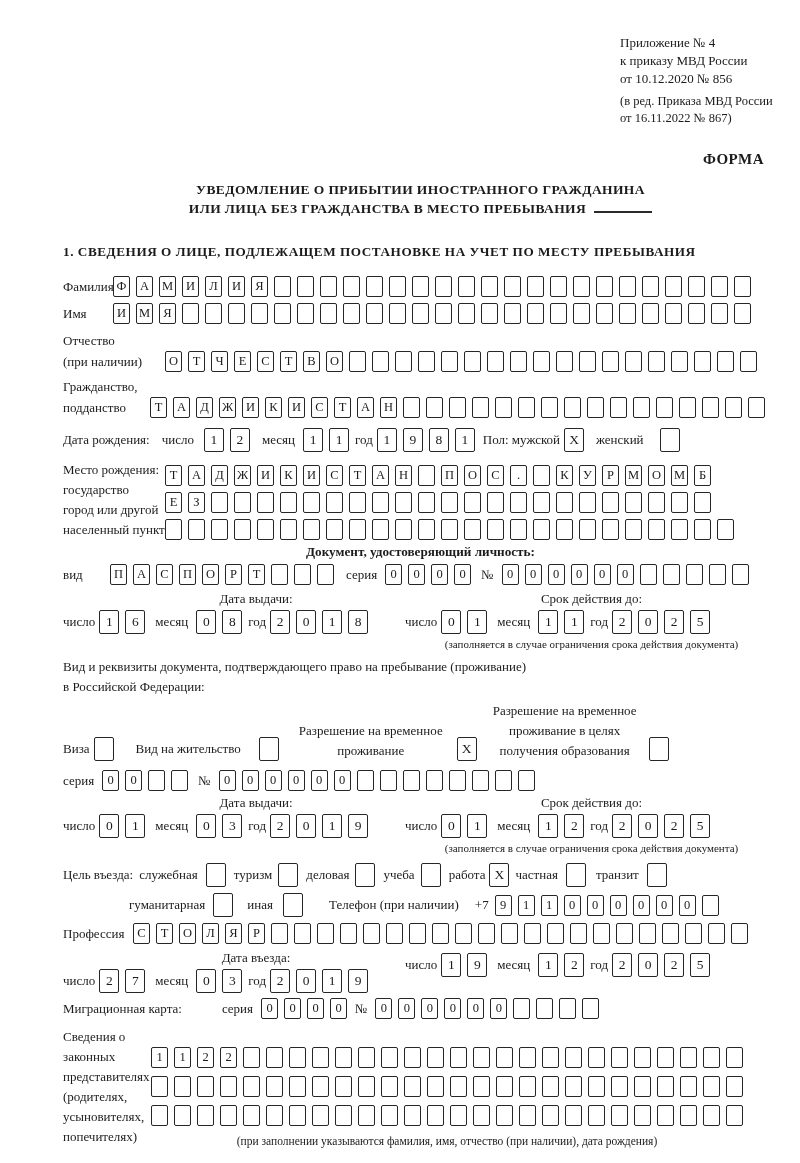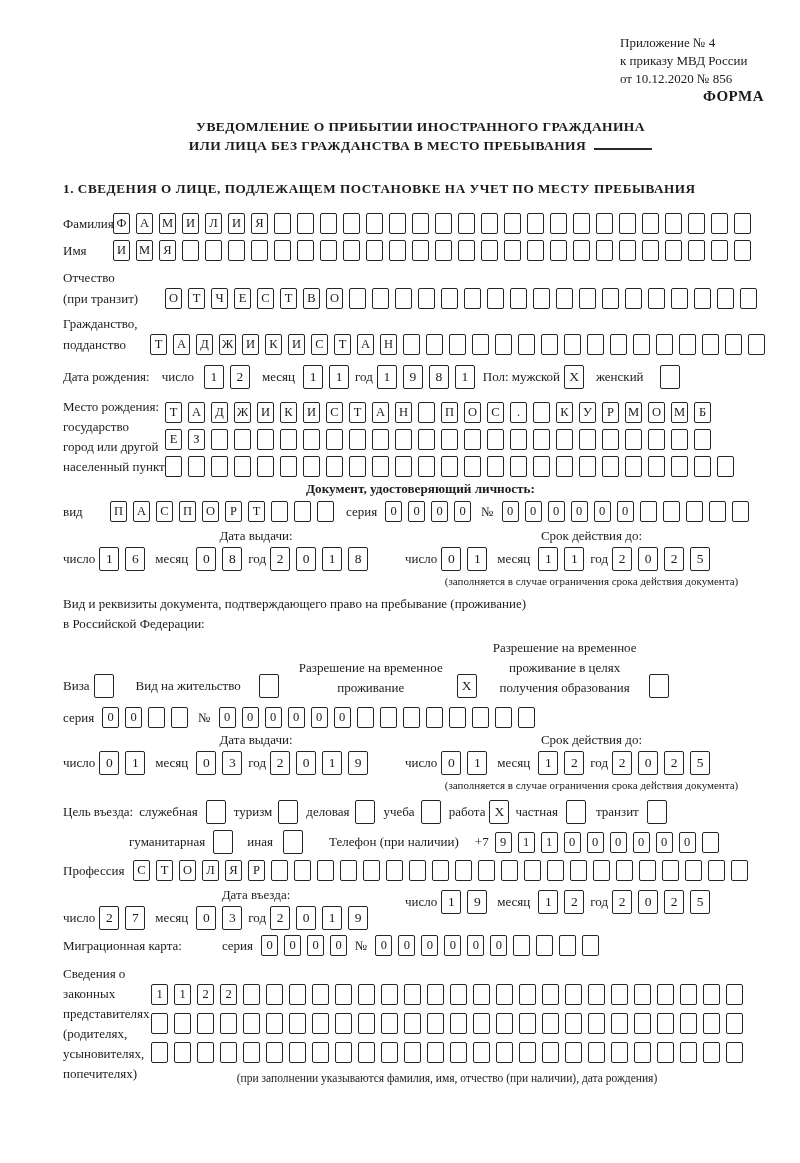--- a/index.html
+++ b/index.html
@@ -10,21 +10,21 @@
     box-sizing:border-box;
     padding:34px 22px 0 63px;
     font-family:"Liberation Serif","DejaVu Serif",serif;
     color:#1b1b1b;
     font-size:13px;
     overflow:hidden;
     border-radius:28px;
   }
   .appendix{margin-left:557px;line-height:18px;font-size:13px;}
   .appendix .amend{margin-top:5px;font-size:12.5px;line-height:17px;}
-  .forma{margin-top:0;text-align:right;padding-right:14px;font-weight:700;font-size:15px;letter-spacing:.5px;}
+  .forma{margin-top:24px;text-align:right;padding-right:14px;font-weight:700;font-size:15px;letter-spacing:.5px;}
   .title{margin-top:12px;text-align:center;font-weight:700;font-size:13.5px;line-height:19px;letter-spacing:.4px;}
   .blank{display:inline-block;width:58px;height:12px;border-bottom:2px solid #2a2a2a;margin-left:8px;}
   .sec{margin-top:26px;font-weight:700;font-size:13.2px;letter-spacing:.55px;white-space:nowrap;}
   .frow{display:flex;align-items:center;margin-top:6px;}
   .frow.top{align-items:flex-end;}
   .lbl{white-space:nowrap;flex:none;}
   .lblblock{flex:none;line-height:20px;}
   .cells{display:flex;gap:6px;flex:none;}
   .cell{
     flex:none;box-sizing:border-box;
@@ -60,20 +60,24 @@
 </style>
 </head>
 <body>
 
 <div class="page">
 
   <div class="appendix">
     <div>Приложение № 4</div>
     <div>к приказу МВД России</div>
     <div>от 10.12.2020 № 856</div>
+    <div class="amend">
+      <div>(в ред. Приказа МВД России</div>
+      <div>от 16.11.2022 № 867)</div>
+    </div>
   </div>
 
   <div class="forma">ФОРМА</div>
 
   <div class="title">
     <div>УВЕДОМЛЕНИЕ О ПРИБЫТИИ ИНОСТРАННОГО ГРАЖДАНИНА</div>
     <div><span>ИЛИ ЛИЦА БЕЗ ГРАЖДАНСТВА В МЕСТО ПРЕБЫВАНИЯ</span><span class="blank"></span></div>
   </div>
 
   <div class="sec">1. СВЕДЕНИЯ О ЛИЦЕ, ПОДЛЕЖАЩЕМ ПОСТАНОВКЕ НА УЧЕТ ПО МЕСТУ ПРЕБЫВАНИЯ</div>
@@ -142,21 +146,21 @@
         <span class="cell"></span>
         <span class="cell"></span>
         <span class="cell"></span>
         <span class="cell"></span>
       </div>
   </div>
 
   <div class="frow top">
     <div class="lblblock w102" style="line-height:21px">
       <div>Отчество</div>
-      <div>(при транзит)</div>
+      <div>(при наличии)</div>
     </div>
     <div class="cells">
         <span class="cell">О</span>
         <span class="cell">Т</span>
         <span class="cell">Ч</span>
         <span class="cell">Е</span>
         <span class="cell">С</span>
         <span class="cell">Т</span>
         <span class="cell">В</span>
         <span class="cell">О</span>

